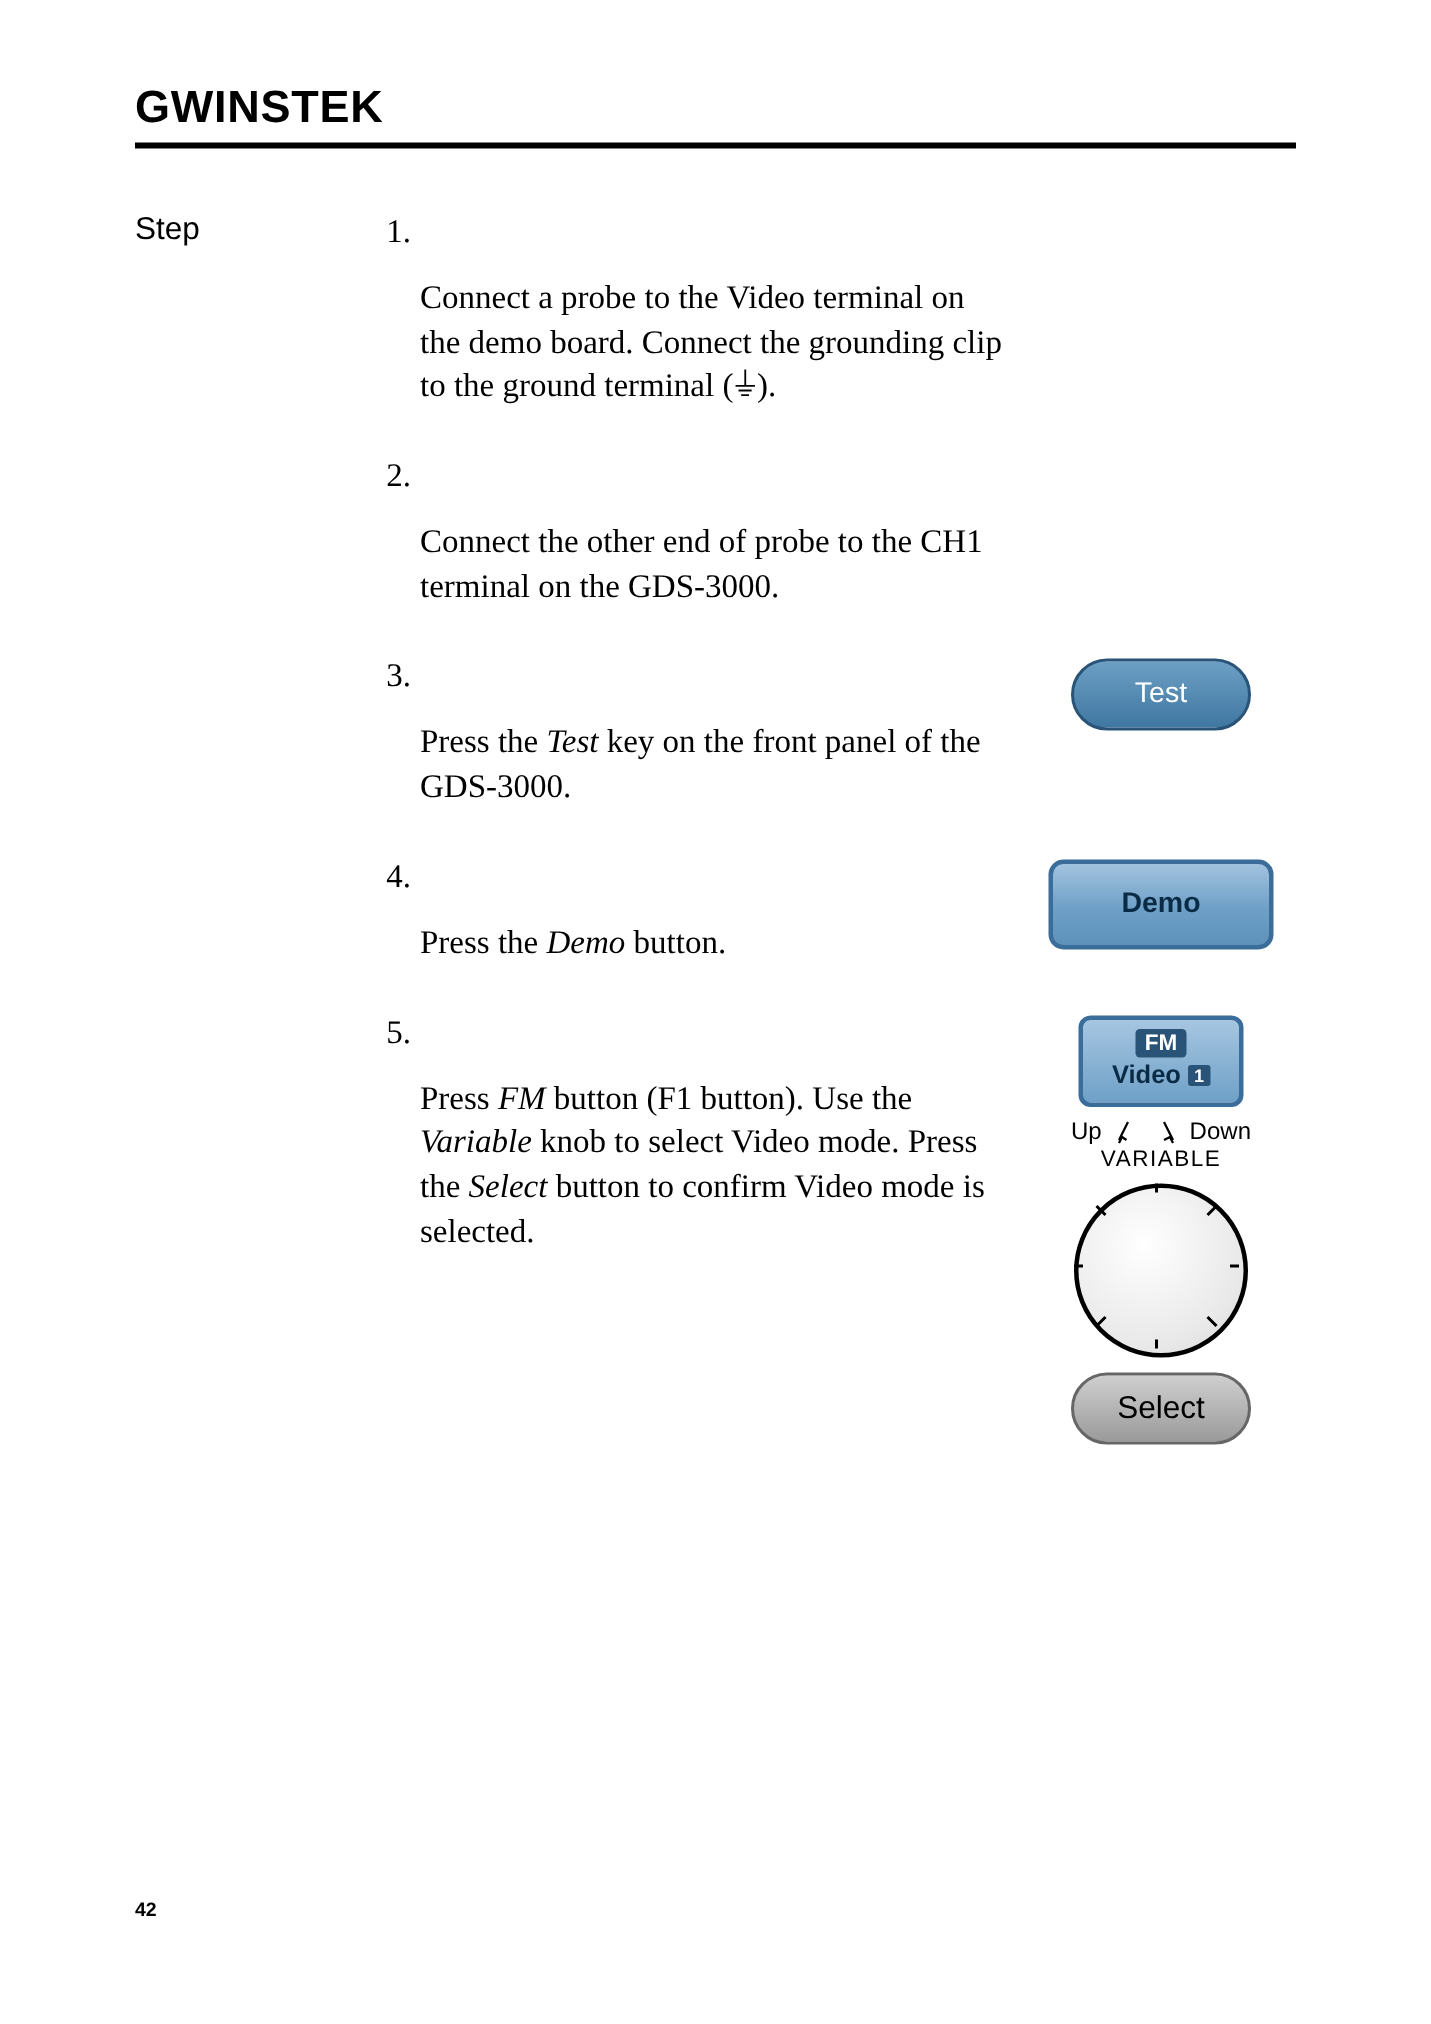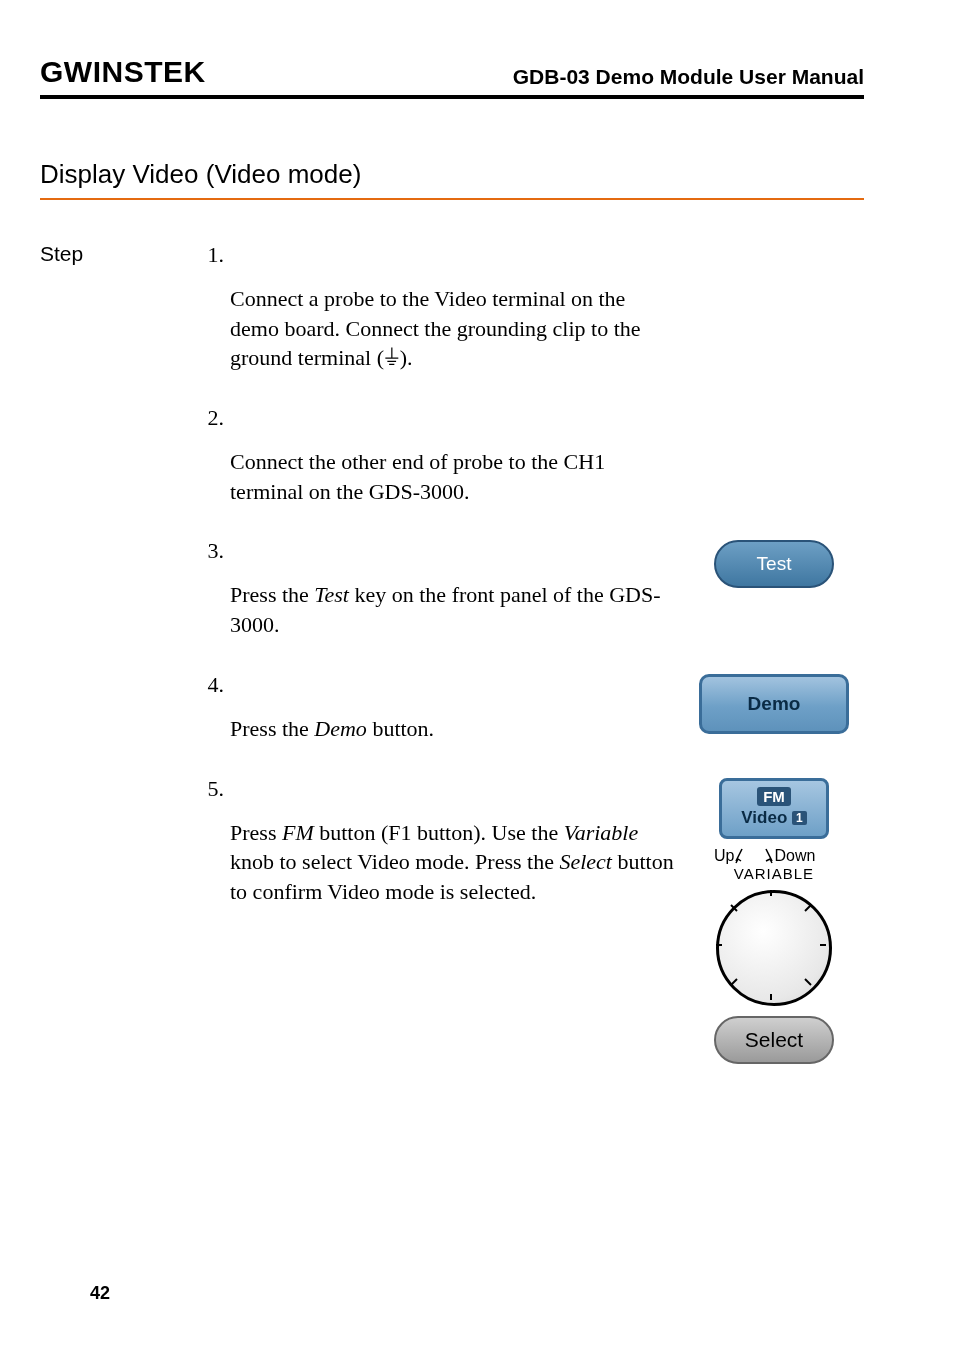--- a/index.html
+++ b/index.html
@@ -6,21 +6,21 @@
     margin: 0;
     padding: 0;
     background: #fff;
     font-family: Georgia, 'Times New Roman', serif;
     color: #000;
   }
   .page {
     width: 954px;
     height: 1349px;
     box-sizing: border-box;
-    padding: 55px 90px 40px 40px;
+    padding: 55px 90px 40px 90px;
     position: relative;
   }
   .header {
     display: flex;
     justify-content: space-between;
     align-items: flex-end;
     border-bottom: 4px solid #000;
     padding-bottom: 6px;
   }
   .brand {
@@ -148,20 +148,21 @@
   }
   .variable-group {
     margin-top: 6px;
     text-align: center;
     font-family: Arial, sans-serif;
   }
   .arrows {
     font-size: 16px;
     display: flex;
     width: 120px;
+    justify-content: space-between;
     align-items: center;
   }
   .arrows svg { display: block; }
   .var-label {
     font-size: 15px;
     letter-spacing: 1px;
     margin-top: -2px;
   }
   .knob {
     width: 110px;
@@ -180,40 +181,38 @@
     align-items: center;
     justify-content: center;
     font-family: Arial, sans-serif;
     font-size: 21px;
     background: linear-gradient(#cfcfcf, #9a9a9a);
     border: 2px solid #666;
     color: #000;
   }
   .page-number {
     position: absolute;
-    bottom: 45px;
+    bottom: 69px;
     left: 90px;
     font-family: 'Segoe UI', Arial, sans-serif;
     font-weight: 800;
-    font-size: 18px;
+    font-size: 13px;
   }
 </style>
 </head>
 <body>
 
 <div class="page">
 
   <div class="header">
     <div class="brand">
       <span class="g1">GWINSTEK</span>
     </div>
-    <div class="doc-title">GDB-03 Demo Module User Manual</div>
   </div>
 
-  <div class="section-title">Display Video (Video mode)</div>
 
   <div class="content">
 
     <div class="step-label">Step</div>
     <div class="num">1.</div>
     <div class="step-text">
       <span>Connect a probe to the Video terminal on the demo board. Connect the grounding clip to the ground terminal (</span><span>⏚</span><span>).</span>
     </div>
     <div class="vis-cell empty"></div>
 

